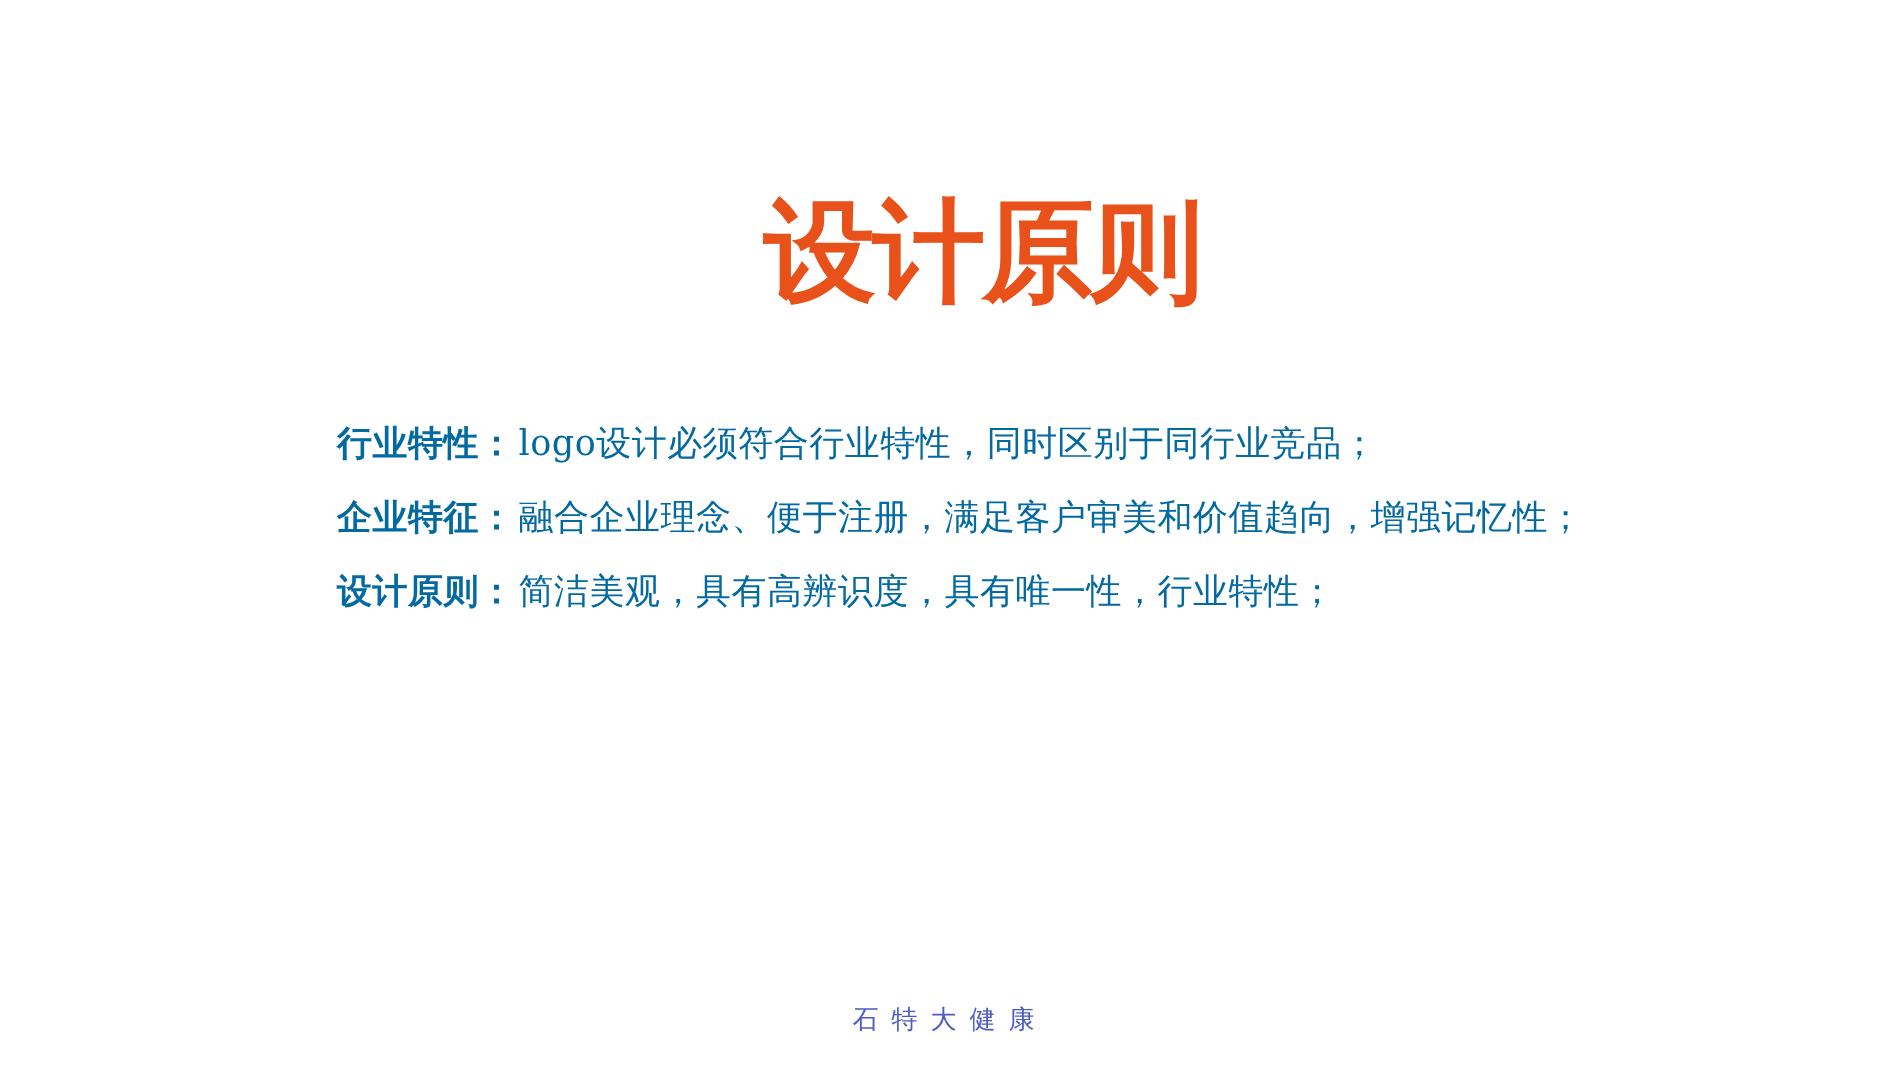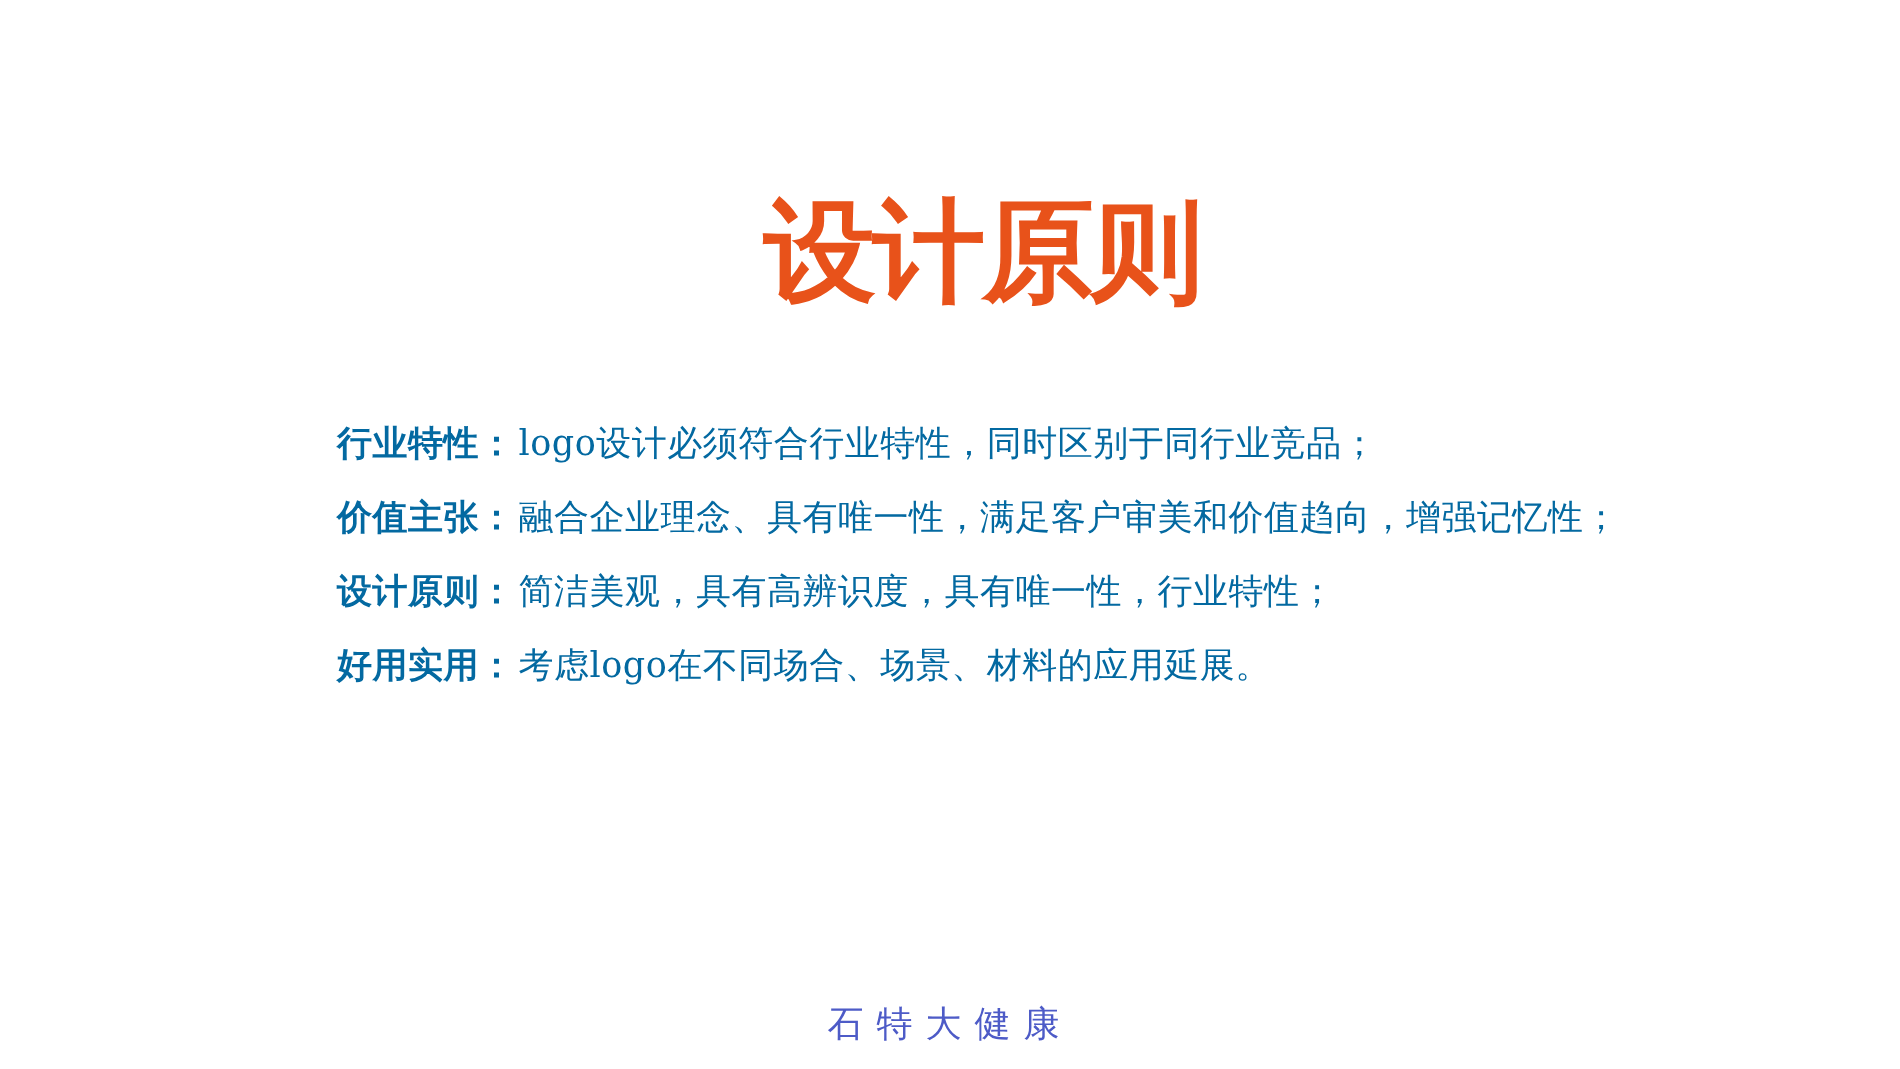--- a/index.html
+++ b/index.html
@@ -56,21 +56,21 @@
   .footer {
     position: absolute;
     top: 1006px;
     left: 0;
     width: 100%;
     display: flex;
     justify-content: center;
     align-items: baseline;
     gap: 42px;
     color: #4D5BC7;
-    font-size: 36px;
+    font-size: 26px;
     line-height: 1.0;
     font-family: "Liberation Sans", sans-serif;
   }
   .brand-cn {
     letter-spacing: 13px;
   }
   .brand-en {
     letter-spacing: 10px;
   }
 </style>
@@ -81,31 +81,28 @@
 
   <h1 class="title">设计原则</h1>
 
   <div class="principles">
 
     <div class="principle-row">
       <span class="principle-label">行业特性：</span><span class="principle-desc">logo设计必须符合行业特性，同时区别于同行业竞品；</span>
     </div>
 
     <div class="principle-row">
-      <span class="principle-label">价值主张：</span><span class="principle-desc">融合企业理念、具有唯一性，满足客户审美和价值趋向，增强记忆性；</span>
+      <span class="principle-label">企业特征：</span><span class="principle-desc">融合企业理念、便于注册，满足客户审美和价值趋向，增强记忆性；</span>
     </div>
 
 
     <div class="principle-row">
       <span class="principle-label">设计原则：</span><span class="principle-desc">简洁美观，具有高辨识度，具有唯一性，行业特性；</span>
     </div>
 
-    <div class="principle-row">
-      <span class="principle-label">好用实用：</span><span class="principle-desc">考虑logo在不同场合、场景、材料的应用延展。</span>
-    </div>
 
   </div>
 
   <div class="footer">
     <span class="brand-cn">石特大健康</span>
   </div>
 
 </div>
 
 </body></html>

